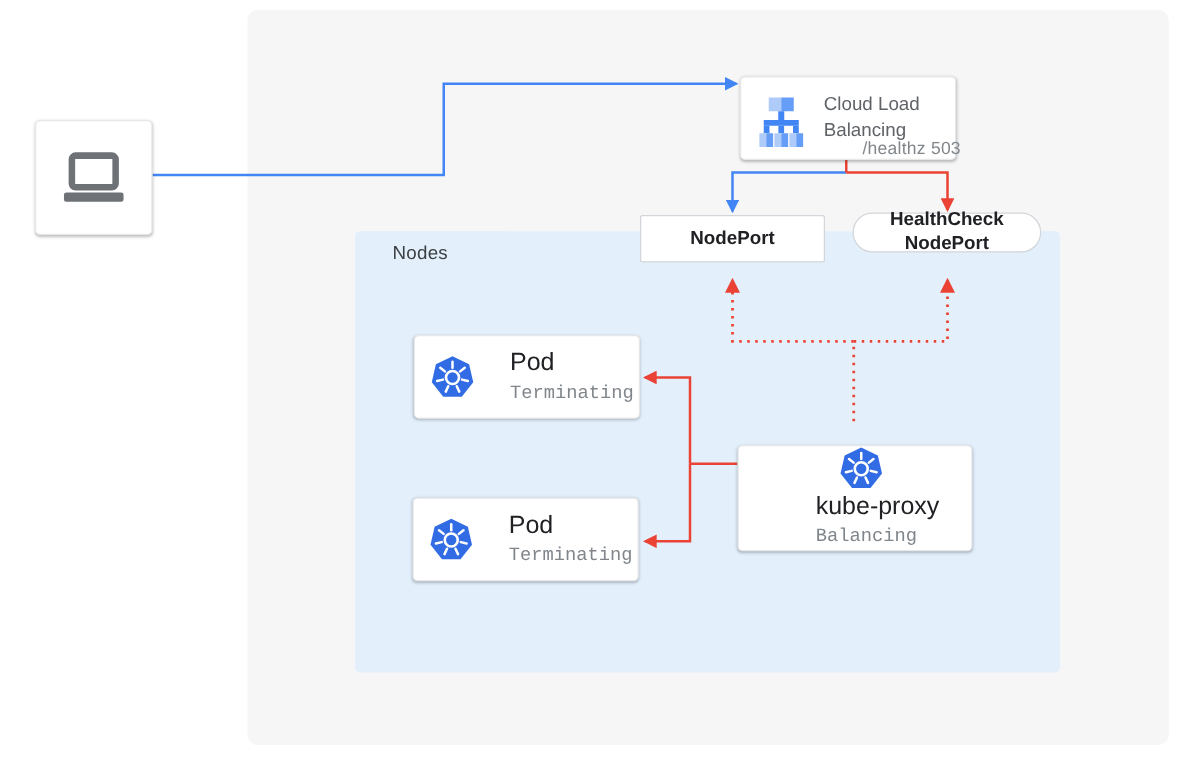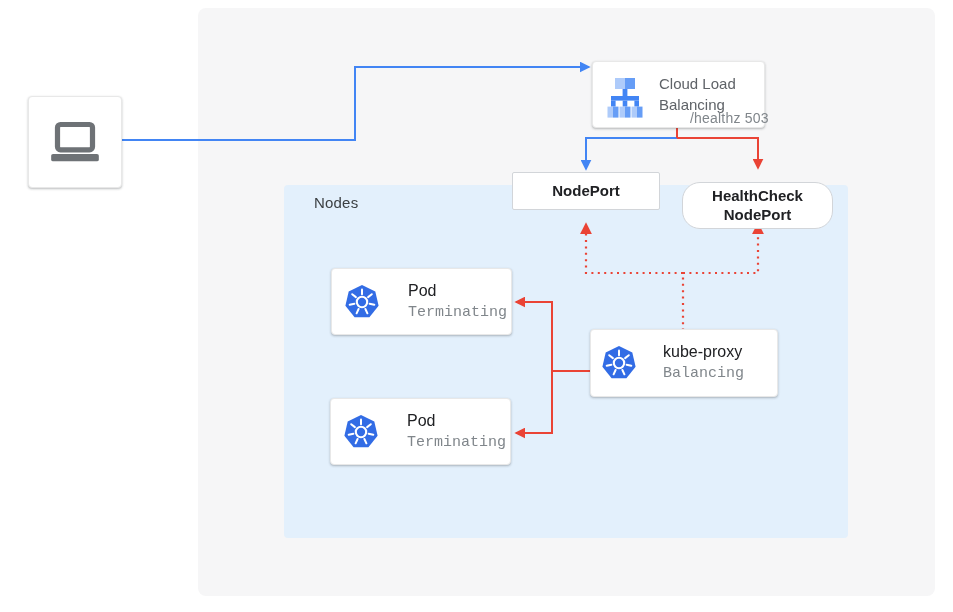--- a/index.html
+++ b/index.html
@@ -32,32 +32,32 @@
 
   .card{position:absolute;background:#fff;border:1px solid var(--card-border);border-radius:4px;
     box-shadow:0 1px 2px rgba(60,64,67,.25),0 1px 3px rgba(60,64,67,.1);
     display:flex;align-items:center;z-index:3;}
   .laptop-card{left:28px;top:96px;width:94px;height:92px;justify-content:center;}
   .clb-card{left:592px;top:33px;width:173px;height:67px;padding-left:8px;margin-top:28px;}
   .clb-card .clb-text{margin-left:10px;width:96px;font-size:15px;line-height:1.35;color:var(--clb-text);}
   .pod-card{width:181px;height:67px;padding-left:12px;}
   .pod-card-1{left:331px;top:268px;}
   .pod-card-2{left:330px;top:398px;}
-  .kube-proxy-card{left:590px;top:329px;width:188px;height:68px;padding-left:10px;}
+  .kube-proxy-card{left:590px;top:356px;width:188px;height:85px;padding-left:10px;flex-direction:column;}
   .k8s-icon{width:36px;height:36px;flex:0 0 36px;}
   .card-text{margin-left:28px;}
   .kube-proxy-card .card-text{margin-left:26px;}
-  .card-title{font-size:16px;color:var(--ink);line-height:1.25;}
+  .card-title{font-size:20px;color:var(--ink);line-height:1.25;}
   .card-sub{font-size:15px;color:var(--muted);line-height:1.3;margin-top:2px;font-family:Liberation Mono, monospace;}
 
   .port-box{position:absolute;background:#fff;border:1px solid var(--port-border);border-radius:2px;
     display:flex;align-items:center;justify-content:center;text-align:center;z-index:3;}
   .port-box .port-label{font-size:15px;font-weight:bold;color:var(--ink);line-height:1.25;width:110px;}
   .nodeport-box{left:512px;top:172px;width:148px;height:38px;}
-  .hc-nodeport-box{left:682px;top:182px;width:151px;height:47px;border-radius:18px;}
+  .hc-nodeport-box{left:682px;top:170px;width:151px;height:32px;border-radius:18px;}
 
   .healthz-label{position:absolute;left:690px;top:110px;font-size:14px;font-weight:normal;
     color:var(--muted);z-index:3;letter-spacing:.2px;}
 </style>
 </head>
 <body>
 
 <div class="stage">
 
   <svg width="0" height="0" style="position:absolute" aria-hidden="true">

